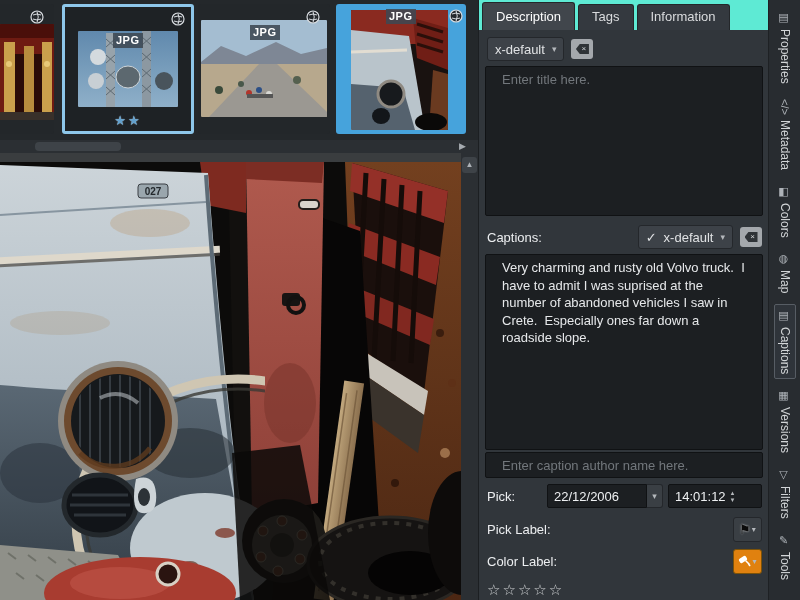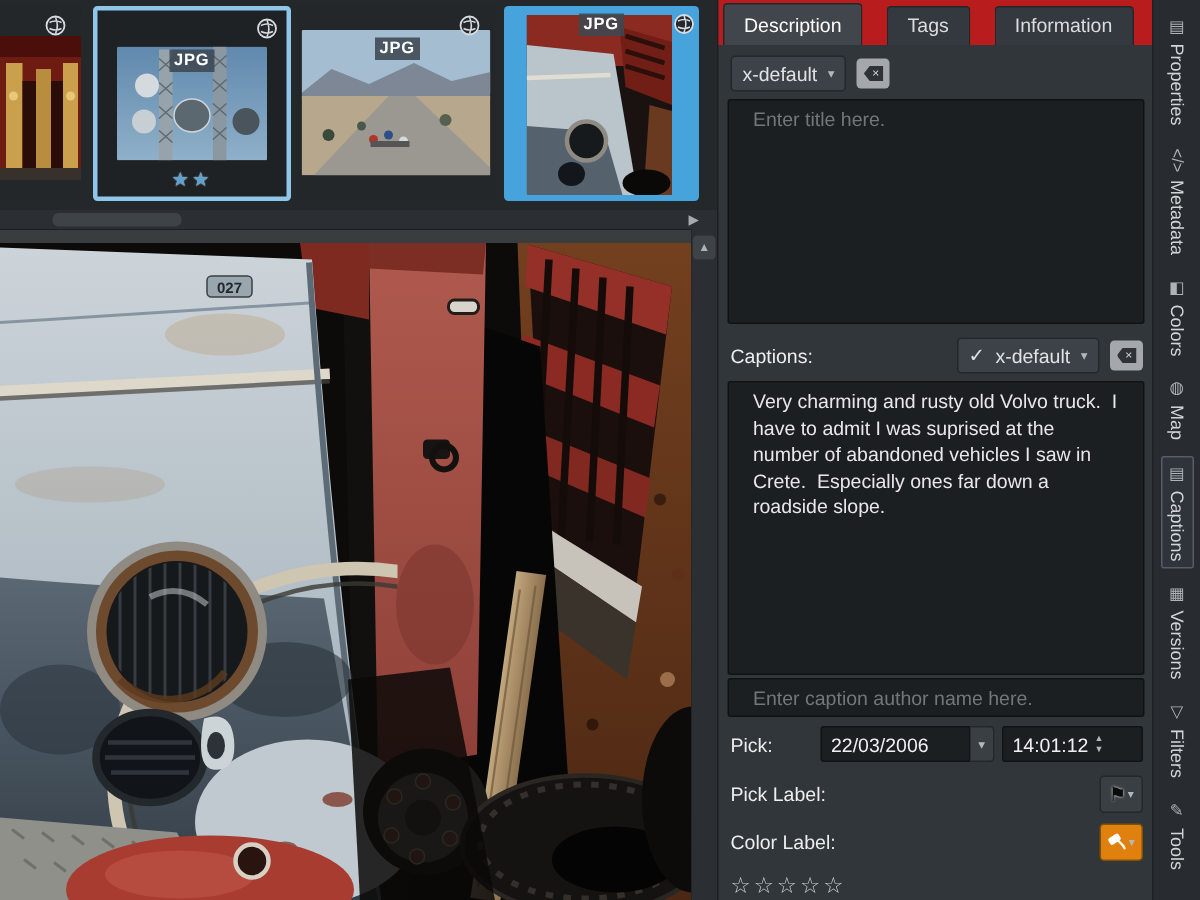--- a/index.html
+++ b/index.html
@@ -26,21 +26,21 @@
 
   
   .preview{position:absolute;left:0;top:153px;width:461px;height:447px;background:#0c0b0a;overflow:hidden;}
   .vscroll{position:absolute;left:461px;top:153px;width:17px;height:447px;background:#2b2f33;}
   .vbtn{position:absolute;left:1px;top:4px;width:15px;height:16px;background:#3e4348;border-radius:3px;
         color:#aeb3b8;font-size:8px;text-align:center;line-height:16px;}
 
   
   .panel{position:absolute;left:478px;top:0;width:290px;height:600px;background:#31363b;
          border-left:1px solid #1c1f22;box-sizing:border-box;font-size:13px;}
-  .tabbar{height:30px;background:#b91c1c;display:flex;align-items:flex-end;padding-left:3px;gap:16px;}
+  .tabbar{height:30px;background:#5eead4;display:flex;align-items:flex-end;padding-left:3px;gap:3px;}
   .tab{background:#34393f;color:#dadcde;padding:4px 13px 5px;border-radius:3px 3px 0 0;
        border:1px solid #24272a;border-bottom:none;line-height:16px;}
   .tab.active{background:#41464c;color:#fdfdfd;padding-top:6px;}
   .row{display:flex;align-items:center;margin:7px 6px 5px 8px;}
   .row .lbl{flex:1;color:#eceef0;}
   .combo{display:flex;align-items:center;gap:7px;background:#3d4248;border:1px solid #24272b;
          border-radius:3px;height:22px;padding:0 7px;color:#e0e2e4;}
   .combo .arr{font-size:9px;color:#b4b8bc;}
   .clear-btn{width:22px;height:20px;margin-left:7px;background:#a4a8ac;border-radius:3px;
              display:flex;align-items:center;justify-content:center;}
@@ -357,21 +357,21 @@
       </div>
     </div>
 
     <textarea class="ta" style="height: 196px;">Very charming and rusty old Volvo truck.  I have to admit I was suprised at the number of abandoned vehicles I saw in Crete.  Especially ones far down a roadside slope.</textarea>
 
     <input type="text" class="ta" style="height: 26px; margin-top: 2px;" placeholder="Enter caption author name here.">
 
     <div class="row" style="margin-top:6px;">
       <span class="lbl">Pick:</span>
       <div class="field" style="width:86px;border-radius:2px 0 0 2px;">
-        <span>22/03/2006</span>
+        <span>22/12/2006</span>
       </div>
       <div class="date-arrow">
         <span>▾</span>
       </div>
       <div class="field" style="width:80px;margin-left:5px;">
         <span>14:01:12</span>
         <span class="spin">
           <span>▲</span>
           <span>▼</span>
         </span>

